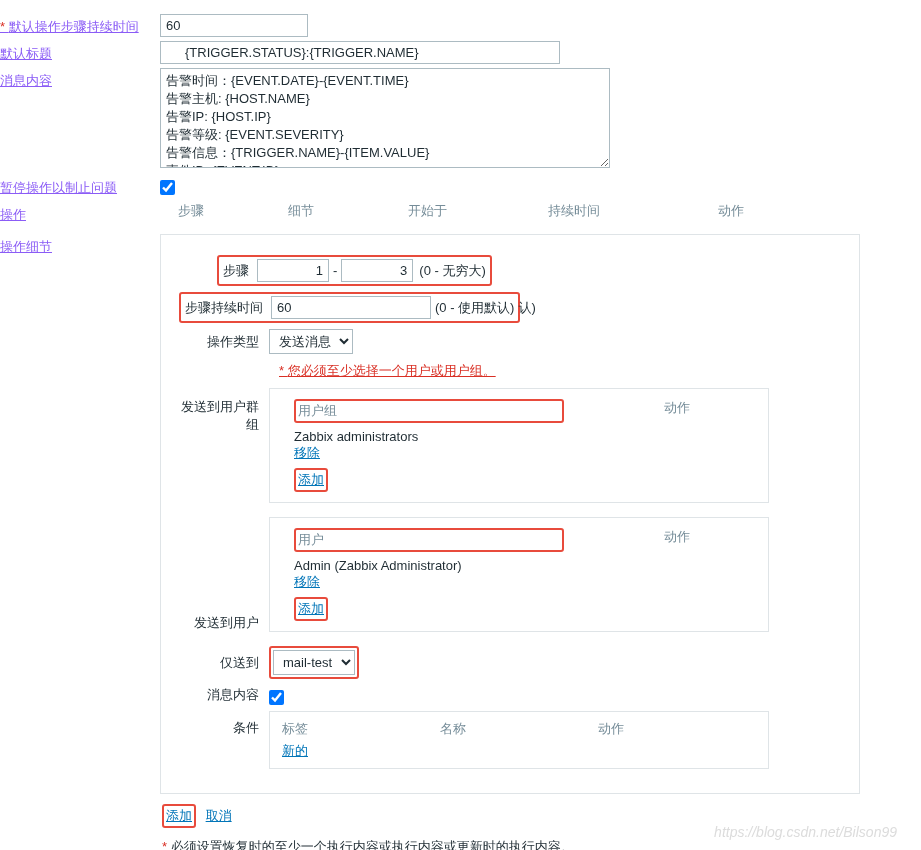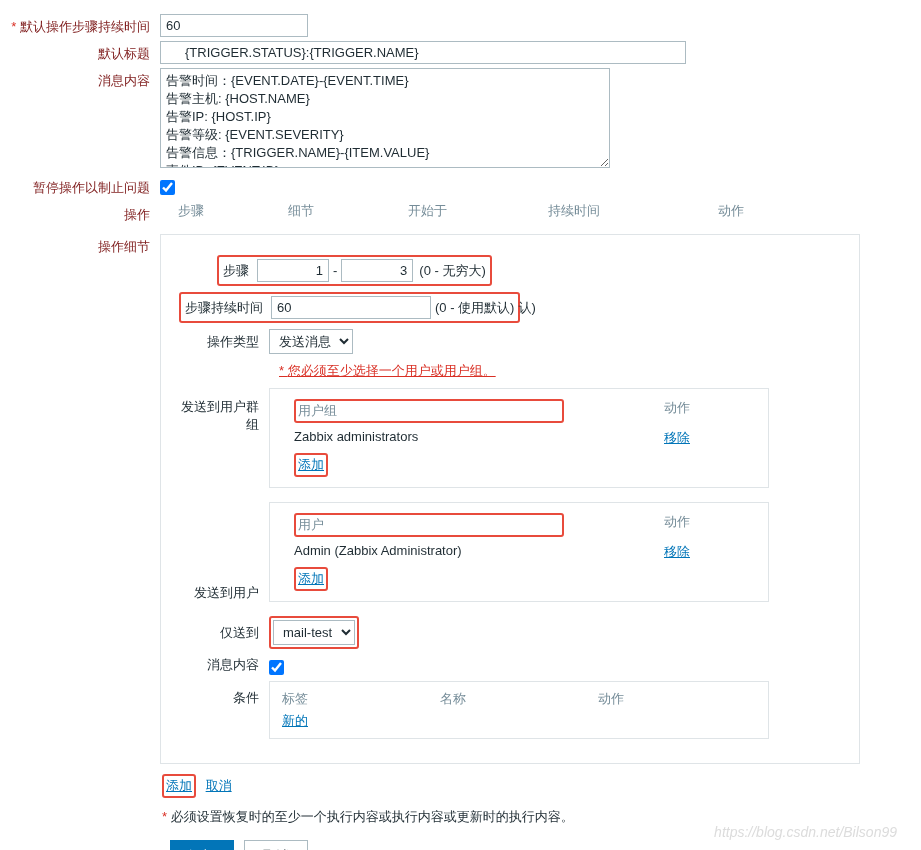--- a/index.html
+++ b/index.html
@@ -11,24 +11,24 @@
   width: 921px;
   padding: 10px 0 30px 0;
 }
 .row {
   display: flex;
   align-items: flex-start;
   margin: 4px 0;
 }
 .label {
   width: 160px;
-  text-align: right;
   padding-right: 10px;
   padding-top: 4px;
-  color: #7f1d1d;
+  color: #8b5cf6;
+  text-decoration: underline;
 }
 .req::before {
   content: "* ";
   color: #d93025;
 }
 .field { flex: 1; }
 input[type="text"], textarea, select {
   border: 1px solid #acbbc2;
   padding: 3px 5px;
   font-family: inherit;
@@ -62,21 +62,21 @@
   border: 1px solid #dfe4e7;
   padding: 10px 24px;
   width: 500px;
 }
 .subhead {
   display: flex;
   color: #768d99;
   margin-bottom: 6px;
 }
 .subhead .c2 { width: 80px; }
-.subrow { display: flex; margin: 4px 0; }
+.subrow { display: flex; margin: 4px 0; flex-direction: column; }
 .subrow .c1 { flex: 1; color: #1f2c33; }
 .subrow .c2 { width: 80px; }
 .link { color: #0275b8; cursor: pointer; text-decoration: none; }
 .link-u { text-decoration: underline; }
 .hl { border: 2px solid #e84b3c; border-radius: 3px; display: inline-block; }
 .hl-pad { padding: 1px 2px; }
 .cond-box {
   border: 1px solid #dfe4e7;
   padding: 8px 12px;
   width: 500px;
@@ -122,21 +122,21 @@
 <div class="row">
   <div class="label req">默认操作步骤持续时间</div>
   <div class="field">
     <input type="text" style="width: 148px;" value="60">
   </div>
 </div>
 
 <div class="row">
   <div class="label">默认标题</div>
   <div class="field">
-    <input type="text" style="width: 526px; padding-left: 24px;" value="{TRIGGER.STATUS}:{TRIGGER.NAME}">
+    <input type="text" style="width: 400px; padding-left: 24px;" value="{TRIGGER.STATUS}:{TRIGGER.NAME}">
   </div>
 </div>
 
 <div class="row">
   <div class="label">消息内容</div>
   <div class="field">
     <textarea style="width: 450px; height: 100px;">告警时间：{EVENT.DATE}-{EVENT.TIME}
 告警主机: {HOST.NAME}
 告警IP: {HOST.IP}
 告警等级: {EVENT.SEVERITY}

